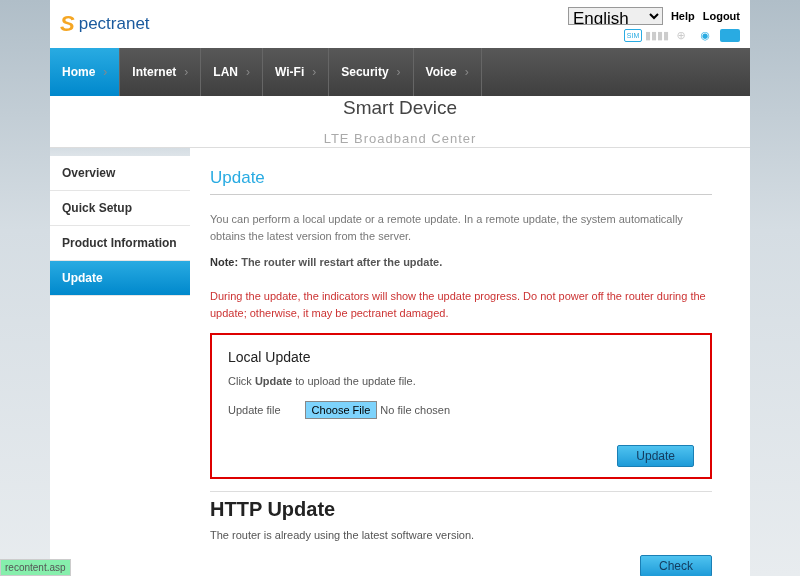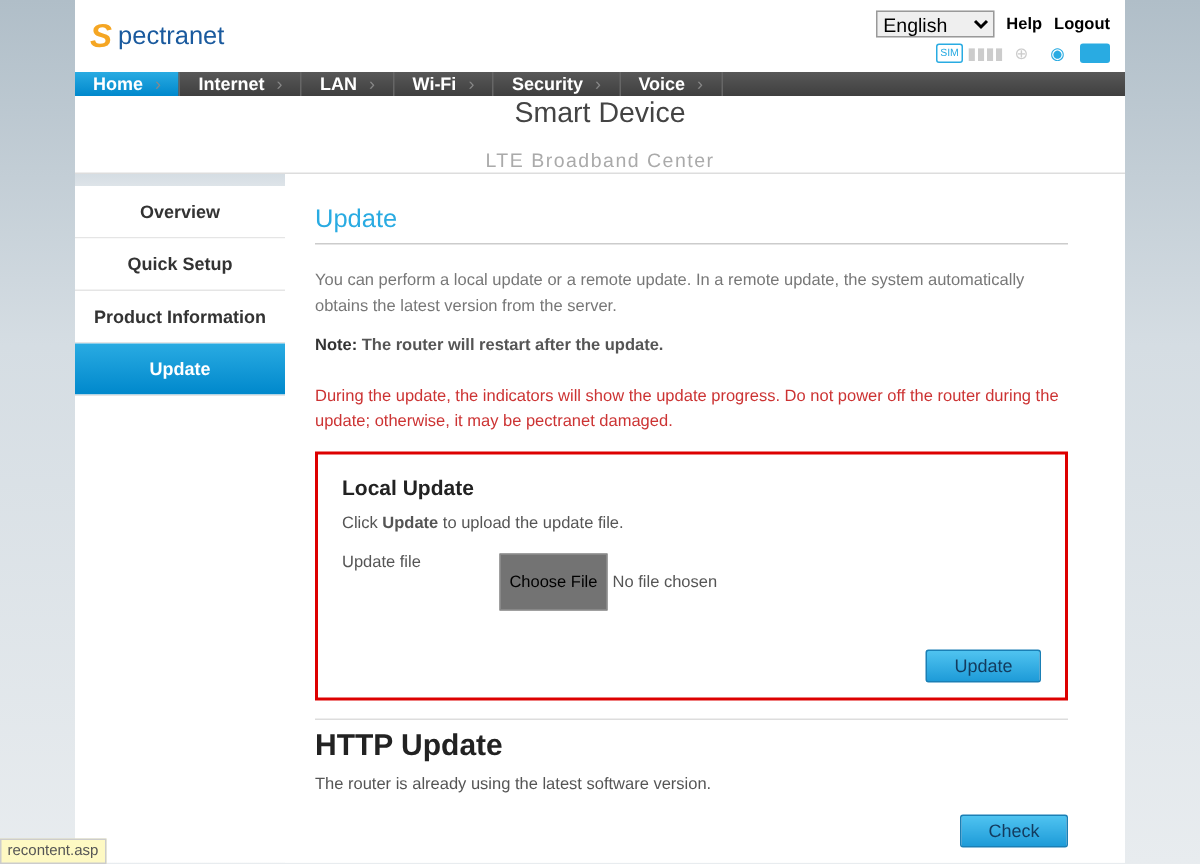--- a/index.html
+++ b/index.html
@@ -4,55 +4,55 @@
 <style>
 * { box-sizing: border-box; margin: 0; padding: 0; }
 body { font-family: Arial, sans-serif; background: linear-gradient(to bottom, #b0bec8 0%, #d5dde3 40%, #e8ecef 100%); width: 800px; height: 576px; overflow: hidden; }
 .container { width: 700px; margin: 0 auto; background: #fff; position: relative; }
 .header { background: #fff; height: 48px; display: flex; align-items: center; justify-content: space-between; padding: 0 10px; }
 .logo { display: flex; align-items: center; gap: 4px; }
 .logo-mark { color: #f5a623; font-size: 22px; font-style: italic; font-weight: bold; }
 .logo-text { color: #1a5a9e; font-size: 17px; font-family: Arial; }
 .header-right { display: flex; flex-direction: column; align-items: flex-end; gap: 4px; }
 .header-top-row { display: flex; gap: 8px; align-items: center; }
-.lang-select { font-size: 13px; border: 1px solid #999; height: 18px; width: 79px; }
+.lang-select { font-size: 17px; border: 1px solid #999; height: 18px; width: 95px; }
 .header-link { font-size: 11px; color: #000; text-decoration: none; font-weight: bold; }
 .icon-row { display: flex; gap: 6px; align-items: center; }
 .status-icon { width: 18px; height: 13px; display: flex; align-items: center; justify-content: center; font-size: 11px; }
-.nav { background: linear-gradient(to bottom, #585858 0%, #3f3f3f 100%); height: 16px; display: flex; align-items: stretch; }
+.nav { background: linear-gradient(to bottom, #585858 0%, #3f3f3f 100%); height: 48px; display: flex; align-items: stretch; }
 .nav-item { color: #fff; font-size: 12px; font-weight: bold; padding: 0 12px; display: flex; align-items: center; cursor: pointer; border-right: 1px solid #666; position: relative; }
 .nav-item.active { background: linear-gradient(to bottom, #29abe2 0%, #0088cc 100%); }
 .nav-item::after { content: '›'; color: #888; margin-left: 8px; font-weight: normal; }
 .tagline-bar { background: #fff; height: 52px; display: flex; align-items: center; justify-content: center; gap: 12px; border-bottom: 1px solid #ddd; flex-direction: column; }
 .tagline1 { color: #444; font-size: 19px; font-weight: normal; }
 .tagline2 { color: #444; font-size: 19px; font-weight: normal; }
 .tagline3 { color: #aaa; font-size: 13px; letter-spacing: 1px; }
 .body-area { display: flex; background: linear-gradient(to bottom, #d5dde3 0%, #fff 40px); }
 .sidebar { width: 140px; padding-top: 8px; }
-.sidebar-item { font-size: 12px; font-weight: bold; color: #333; padding: 10px 12px; cursor: pointer; border-bottom: 1px solid #e5e5e5; background: #fff; text-align: center; }
+.sidebar-item { font-size: 12px; font-weight: bold; color: #333; padding: 10px 12px; cursor: pointer; border-bottom: 1px solid #e5e5e5; background: #fff; }
 .sidebar-item.active { background: linear-gradient(to bottom, #29abe2 0%, #0088cc 100%); color: #fff; }
 .main { flex: 1; background: #fff; padding: 20px 38px 10px 20px; font-size: 11px; color: #555; }
 .page-title { color: #29abe2; font-size: 17px; font-weight: normal; margin-bottom: 6px; }
 hr.title-rule { border: none; border-top: 1px solid #ccc; margin-bottom: 16px; }
 .intro { margin-bottom: 12px; line-height: 1.5; color: #777; }
 .note { margin-bottom: 20px; color: #555; font-weight: bold; }
 .note b { color: #333; }
 .warning { color: #c33; line-height: 1.5; margin-bottom: 12px; }
 .highlight-box { border: 2px solid #d00; padding: 14px 16px 10px 16px; margin-bottom: 12px; }
-.section-title { font-size: 14px; font-weight: bold; color: #222; margin-bottom: 10px; }
+.section-title { font-size: 14px; font-weight: normal; color: #222; margin-bottom: 10px; }
 .section-desc { margin-bottom: 14px; color: #555; }
-.file-row { display: flex; gap: 52px; margin-bottom: 26px; }
+.file-row { display: flex; align-items: center; gap: 24px; margin-bottom: 26px; }
 .file-label { color: #555; }
-.choose-btn { font-size: 11px; padding: 12px 6px; border: 1px solid #888; background: #737373; cursor: pointer; }
+.choose-btn { font-size: 11px; padding: 2px 6px; border: 1px solid #888; background: #7dd3fc; cursor: pointer; }
 .file-status { color: #555; }
 .btn-row { display: flex; justify-content: flex-end; }
 .action-btn { background: linear-gradient(to bottom, #4fc3f0 0%, #1e9bd8 100%); border: 1px solid #1a7fb5; color: #133b5e; font-size: 12px; padding: 3px 18px; cursor: pointer; border-radius: 2px; }
 .section2 { margin-top: 2px; }
 .section2-title { font-size: 20px; font-weight: bold; color: #222; margin-bottom: 8px; border-top: 1px solid #ddd; padding-top: 6px; }
-.status-bar { position: absolute; bottom: 0; left: 0; background: #fef9c3; font-size: 10px; color: #555; padding: 2px 4px; border: 1px solid #ccc; }
+.status-bar { position: absolute; bottom: 0; left: 0; background: #86efac; font-size: 10px; color: #555; padding: 2px 4px; border: 1px solid #ccc; }
 </style>
 </head>
 <body>
 
 <div class="container">
   <div class="header">
     <div class="logo">
       <span class="logo-mark">S</span>
         <span class="logo-text">pectranet</span>
     </div>

